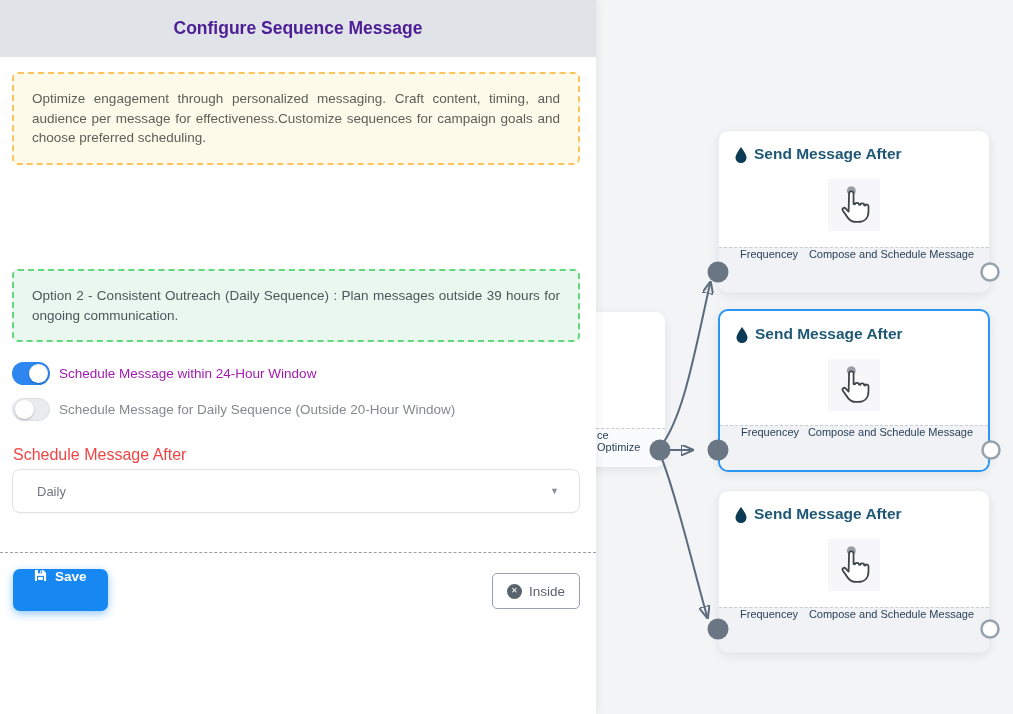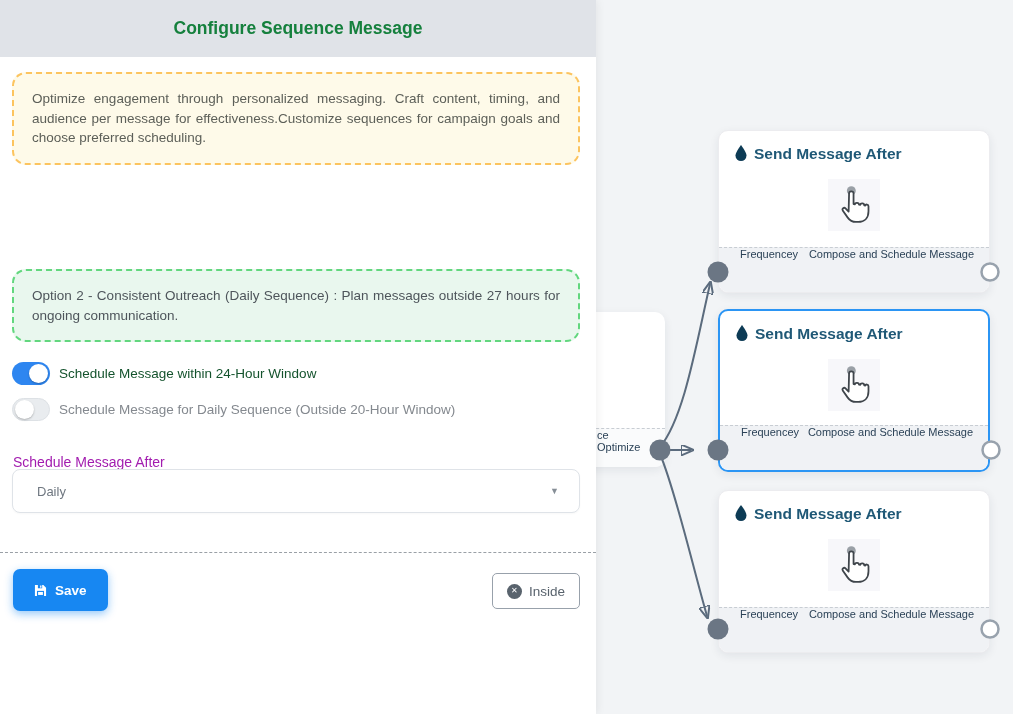--- a/index.html
+++ b/index.html
@@ -3,81 +3,81 @@
 <meta charset="utf-8">
 <style>
   * { margin: 0; padding: 0; box-sizing: border-box; }
   html, body { width: 1013px; height: 714px; }
   body { font-family: "Liberation Sans", "DejaVu Sans", sans-serif; background: #fff; }
   .screen { position: relative; width: 1013px; height: 714px; overflow: hidden; background: #fff; }
 
   
   .dialog { position: absolute; left: 0; top: 0; width: 596px; height: 714px; background: #fff; z-index: 10; box-shadow: 2px 0 8px rgba(0,0,0,.06); }
   .dialog-header { position: absolute; left: 0; top: 0; width: 596px; height: 57px; background: #e0e3e8; display: flex; align-items: center; justify-content: center; }
-  .dialog-title { font-size: 17.5px; font-weight: 700; color: #15803d; }
-
-  .note-box { position: absolute; left: 12px; width: 568px; border-radius: 14px; padding: 15px 18px; font-size: 13.5px; line-height: 19.5px; text-align: justify; }
+  .dialog-title { font-size: 17.5px; font-weight: 700; color: #4c1d95; }
+
+  .note-box { position: absolute; left: 12px; width: 568px; border-radius: 6px; padding: 15px 18px; font-size: 13.5px; line-height: 19.5px; text-align: justify; }
   .note-amber { top: 72px; border: 2px dashed #fcc45f; background: #fefae9; color: #5c5f58; }
   .note-green1 { top: 184px; border: 2px dashed #62d77e; background: #e9f7ee; color: #4e555b; }
   .note-green2 { top: 269px; border: 2px dashed #62d77e; background: #e9f7ee; color: #4e555b; }
 
   .toggle-row { position: absolute; left: 12px; display: flex; align-items: center; gap: 9px; height: 24px; }
   .toggle-row1 { top: 361px; }
   .toggle-row2 { top: 397px; }
   .switch { width: 38px; height: 23px; border-radius: 12px; position: relative; flex: 0 0 auto; cursor: pointer; }
   .switch .knob { position: absolute; top: 2px; width: 19px; height: 19px; border-radius: 50%; background: #fff; box-shadow: 0 1px 2px rgba(0,0,0,.25); }
   .switch.on { background: #2e86f0; }
   .switch.on .knob { right: 2px; }
   .switch.off { background: #e9ecef; border: 1px solid #dde1e5; }
   .switch.off .knob { left: 2px; top: 1.5px; }
-  .toggle-label1 { font-size: 13.5px; color: #14532d; }
+  .toggle-label1 { font-size: 13.5px; color: #a21caf; }
   .toggle-label2 { font-size: 13.5px; color: #84898f; }
 
-  .field-label { position: absolute; left: 13px; top: 446px; font-size: 14px; color: #a21caf; margin-top: 8px; }
+  .field-label { position: absolute; left: 13px; top: 446px; font-size: 16px; color: #ef4444; }
   .select-box { position: absolute; left: 12px; top: 469px; width: 568px; height: 44px; background: #fff; border: 1px solid #dfe3e8; border-radius: 8px; display: flex; align-items: center; justify-content: space-between; padding: 0 20px 0 24px; cursor: pointer; box-shadow: 0 1px 2px rgba(0,0,0,.03); }
   .select-value { font-size: 13px; color: #6f7780; }
   .caret { font-size: 9px; color: #868e96; }
 
   .footer-divider { position: absolute; left: 0; top: 552px; width: 596px; border-top: 1.5px dashed #9aa0a6; }
 
-  .btn-save { position: absolute; left: 13px; top: 569px; height: 42px; padding: 0 21px; background: #1787f2; border: none; border-radius: 7px; color: #fff; font-size: 13.5px; font-weight: 700; display: flex; align-items: center; gap: 8px; cursor: pointer; box-shadow: 0 3px 8px rgba(23,135,242,.45); font-family: inherit; }
+  .btn-save { position: absolute; left: 13px; top: 569px; height: 42px; padding: 0 21px; background: #1787f2; border: none; border-radius: 7px; color: #fff; font-size: 13.5px; font-weight: 700; display: flex; gap: 8px; cursor: pointer; box-shadow: 0 3px 8px rgba(23,135,242,.45); font-family: inherit; }
   .btn-close { position: absolute; right: 16px; top: 573px; height: 36px; padding: 0 14px; background: #fff; border: 1px solid #98a1ab; border-radius: 5px; color: #59636d; font-size: 13.5px; font-weight: 500; display: flex; align-items: center; gap: 7px; cursor: pointer; font-family: inherit; }
   .close-ic { width: 15px; height: 15px; border-radius: 50%; background: #59636d; color: #fff; font-size: 8px; font-weight: 700; display: inline-flex; align-items: center; justify-content: center; line-height: 1; }
 
   
   .flow { position: absolute; left: 596px; top: 0; width: 417px; height: 714px; background: #f2f4f6; overflow: hidden; }
 
   .flow-card { position: absolute; left: 122px; width: 272px; height: 163px; background: #fff; border: 1px solid #ececef; border-radius: 10px; box-shadow: 0 3px 10px rgba(30,40,60,.08); }
   .flow-card.selected { border: 2px solid #2b95f4; }
   .card-a { top: 130px; }
   .card-b { top: 309px; }
   .card-c { top: 490px; }
 
-  .card-title { position: absolute; left: 16px; top: 14px; display: flex; align-items: flex-start; gap: 7px; font-size: 15.5px; font-weight: 700; color: #1f5876; }
+  .card-title { position: absolute; left: 16px; top: 14px; display: flex; align-items: flex-end; gap: 7px; font-size: 15.5px; font-weight: 700; color: #1f5876; }
   .hand-box { position: absolute; left: 50%; top: 48px; width: 52px; height: 52px; margin-left: -26px; background: #f7f7fa; display: flex; align-items: center; justify-content: center; }
   .card-footer { position: absolute; left: 0; right: 0; bottom: 0; height: 45px; background: #f0f2f5; border-top: 1px dashed #c8cdd3; border-radius: 0 0 9px 9px; display: flex; align-items: flex-start; justify-content: space-between; padding: 0 15px 0 21px; font-size: 11px; color: #2b4257; }
 
   .source-card { position: absolute; left: -81px; top: 312px; width: 150px; height: 155px; background: #fff; border-radius: 10px; box-shadow: 0 3px 10px rgba(30,40,60,.08); }
   .source-card .card-footer { height: 39px; background: #fafbfc; justify-content: flex-start; padding-left: 82px; }
 
   .edges { position: absolute; left: 0; top: 0; z-index: 5; pointer-events: none; }
   .edges path { fill: none; stroke: #5b6b7d; stroke-width: 2; }
 </style>
 </head>
 <body>
 
 <div class="screen">
 
   <div class="dialog">
     <div class="dialog-header">
       <div class="dialog-title">Configure Sequence Message</div>
     </div>
 
     <div class="note-box note-amber">Optimize engagement through personalized messaging. Craft content, timing, and audience per message for effectiveness.Customize sequences for campaign goals and choose preferred scheduling.</div>
-    <div class="note-box note-green2">Option 2 - Consistent Outreach (Daily Sequence) : Plan messages outside 27 hours for ongoing communication.</div>
+    <div class="note-box note-green2">Option 2 - Consistent Outreach (Daily Sequence) : Plan messages outside 39 hours for ongoing communication.</div>
 
     <div class="toggle-row toggle-row1">
       <div class="switch on">
           <div class="knob"></div>
         </div>
       <div class="toggle-label1">Schedule Message within 24-Hour Window</div>
     </div>
 
     <div class="toggle-row toggle-row2">
       <div class="switch off">

